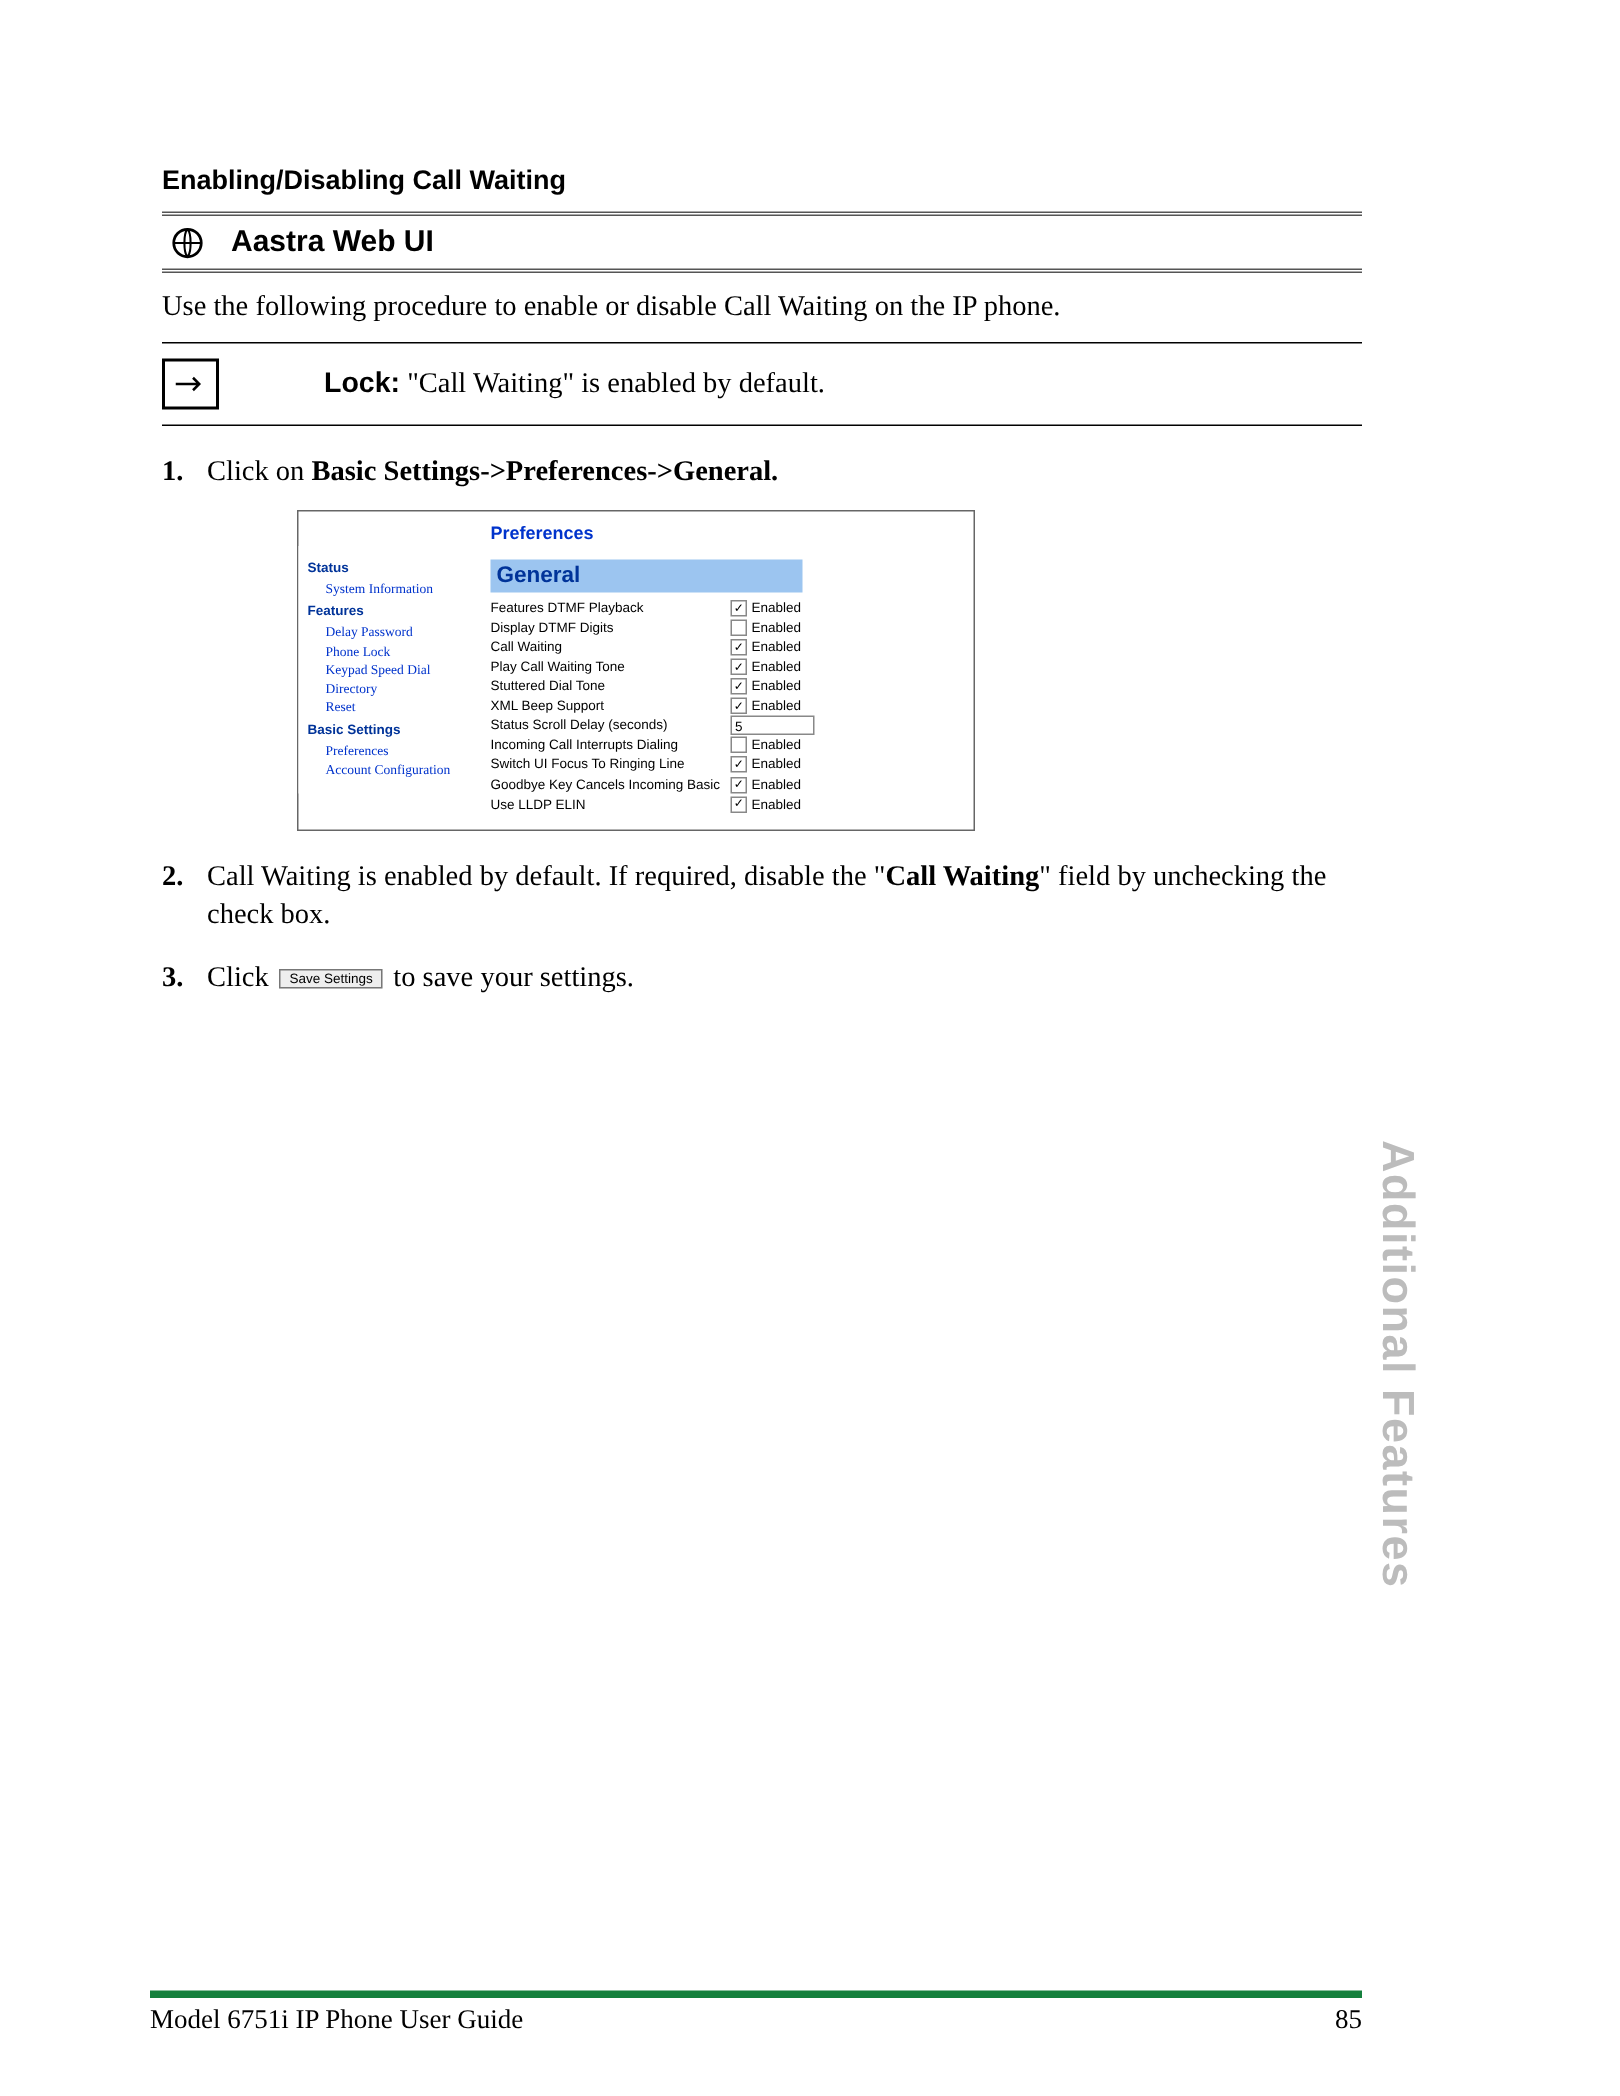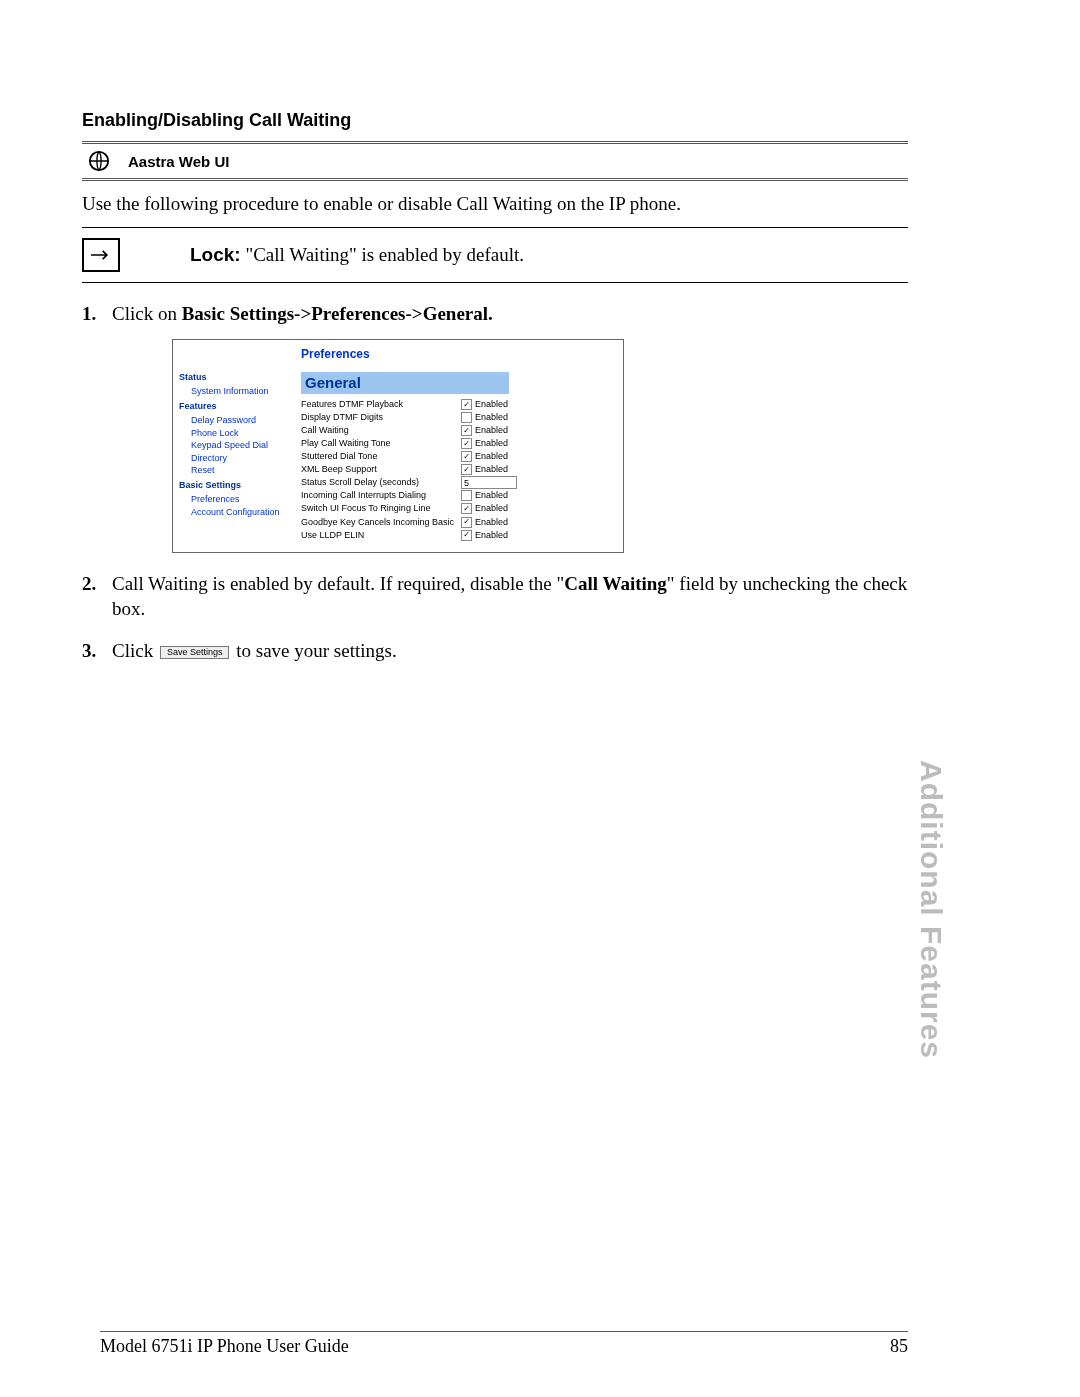--- a/index.html
+++ b/index.html
@@ -7,21 +7,21 @@
     padding: 0;
     background: #fff;
     font-family: "Times New Roman", Times, serif;
     color: #000;
   }
   .page {
     width: 1008px;
     height: 1397px;
     position: relative;
     box-sizing: border-box;
-    padding: 110px 100px 40px 82px;
+    padding: 110px 100px 40px 108px;
   }
   .section-title {
     font-family: Arial, Helvetica, sans-serif;
     font-weight: bold;
     font-size: 18px;
     margin: 0 0 10px 0;
   }
   .web-ui-bar {
     border-top: 3px double #555;
     border-bottom: 3px double #555;
@@ -31,21 +31,21 @@
     margin-bottom: 12px;
   }
   .web-ui-bar .globe {
     width: 22px; height: 22px;
     margin-right: 18px;
     display: inline-block;
   }
   .web-ui-label {
     font-family: Arial, Helvetica, sans-serif;
     font-weight: bold;
-    font-size: 15px;
+    font-size: 20px;
   }
   .intro {
     font-size: 19px;
     margin: 10px 0 12px 0;
   }
   .hr-thin {
     border: 0;
     border-top: 1px solid #000;
     margin: 6px 0 10px 0;
   }
@@ -107,20 +107,21 @@
     font-weight: bold;
     font-size: 9px;
     margin: 2px 0 2px 0;
   }
   .sf-item {
     color: #0033cc;
     font-size: 9px;
     margin-left: 12px;
     line-height: 1.4;
     white-space: nowrap;
+    font-family: Liberation Serif, serif;
   }
   .sf-main {
     flex: 1;
     padding: 6px 8px 10px 8px;
   }
   .sf-title {
     color: #0033cc;
     font-weight: bold;
     font-size: 12px;
     margin-bottom: 10px;
@@ -186,21 +187,21 @@
     font-weight: bold;
     font-size: 30px;
     color: #bcbcbc;
     letter-spacing: 1px;
   }
   .footer {
     position: absolute;
     left: 100px;
     right: 100px;
     bottom: 40px;
-    border-top: 1px solid #15803d;
+    border-top: 5px solid #15803d;
     padding-top: 4px;
     display: flex;
     justify-content: space-between;
     font-size: 18px;
   }
 </style>
 </head>
 <body>
 
 <div class="page">

